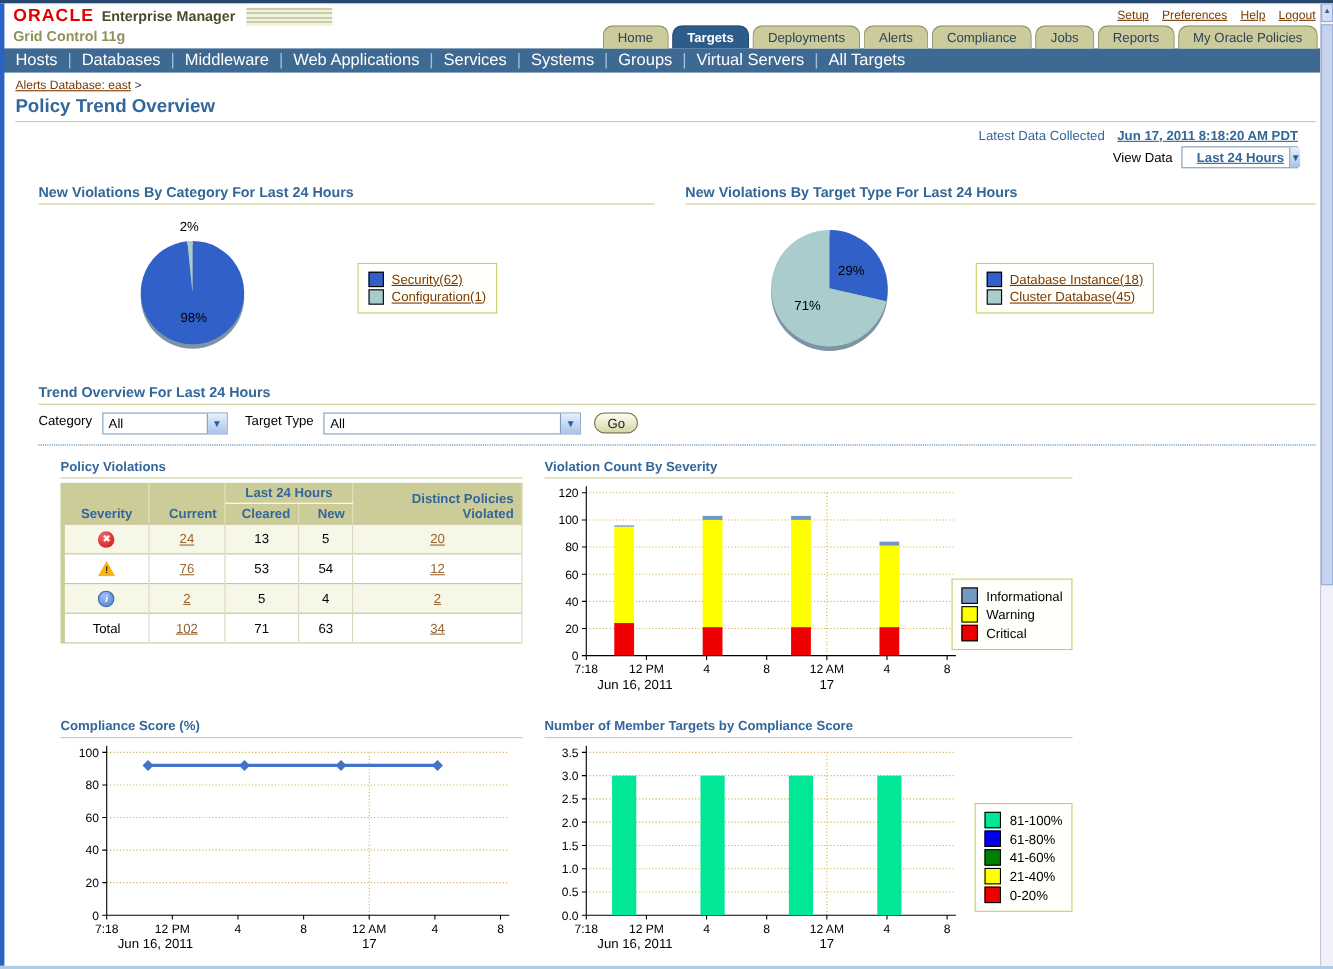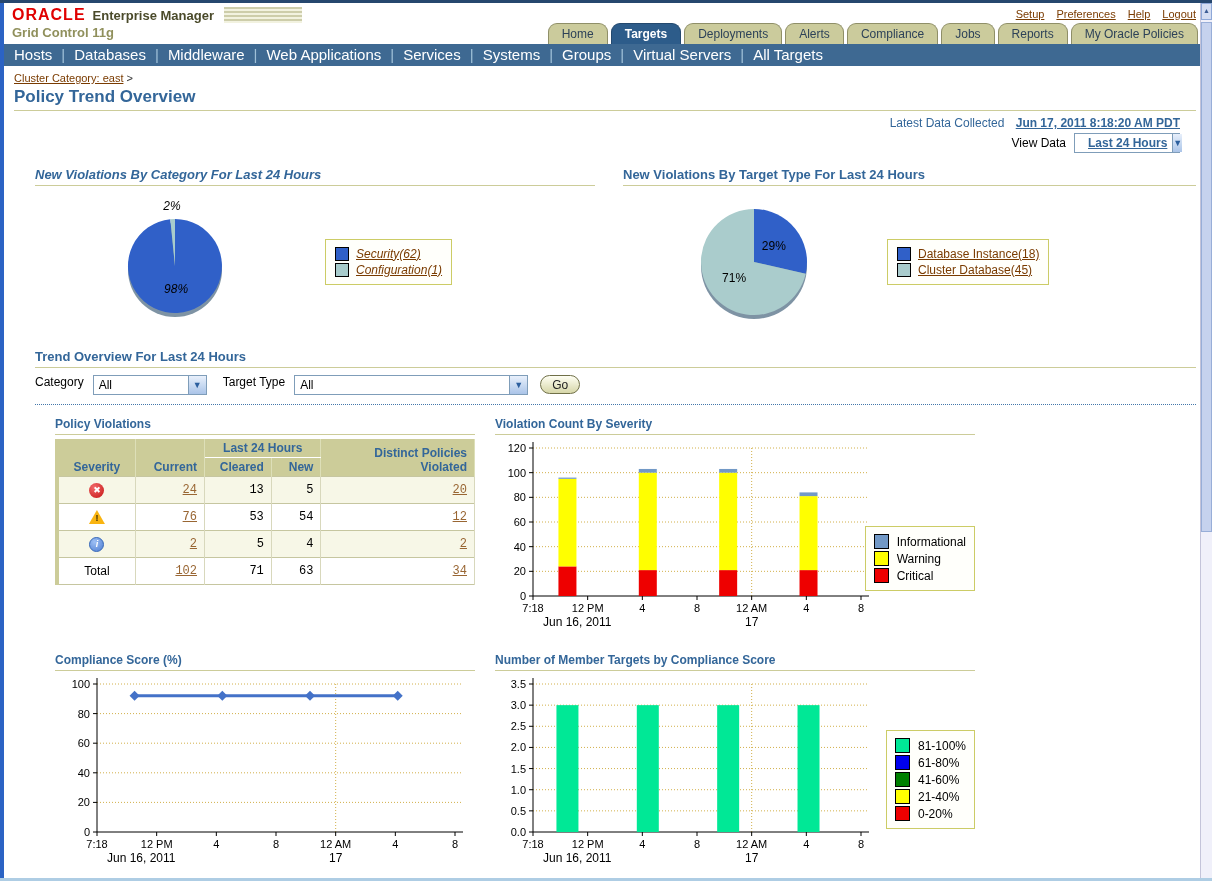--- a/index.html
+++ b/index.html
@@ -39,21 +39,21 @@
   .meta{margin-top:4px;text-align:right;margin-right:16px;line-height:17px;}
   .meta .lbl{color:#336699;}
   .meta .val{color:#336699;font-weight:bold;margin-left:8px;text-decoration:underline;}
   .viewdata{margin-top:1px;display:flex;justify-content:flex-end;align-items:center;}
   .viewdata .vlbl{color:#000;margin-right:8px;}
 
   .sec-h{font-size:13px;font-weight:bold;color:#336699;border-bottom:1px solid #cccc99;padding-bottom:3px;}
   .sec-h.small{font-size:12px;}
 
   .pies{display:flex;margin-left:21px;margin-top:14px;}
-  .pieblock-l{width:560px;font-style:italic;}
+  .pieblock-l{width:560px;}
   .pieblock-r{flex:1;margin-left:28px;}
   .pie-figure{display:flex;margin-top:4px;}
   .legendbox{border:1px solid #cccc66;background:#fffffb;padding:5px 9px;align-self:center;font-size:12px;}
   .legendbox .li{display:flex;align-items:center;margin:2px 0;}
   .legendbox .sw{width:12px;height:12px;border:1px solid #000;margin-right:7px;flex:none;}
   .legendbox a{color:#7a3b00;text-decoration:underline;}
 
   .trend{margin-left:21px;margin-top:16px;}
   .filters{display:flex;margin-top:7px;}
   .filters .flbl{margin-right:9px;}
@@ -77,21 +77,21 @@
 
   
   .ptable{border-collapse:collapse;font-size:12px;border-left:4px solid #cccc99;margin-top:4px;border-right:1px solid #d4d4b4;border-bottom:1px solid #c6c6a0;}
   .ptable th{background:#cccc99;color:#336699;font-weight:bold;padding:2px 7px;border-right:1px solid #dddfb8;vertical-align:bottom;}
   .ptable th.group{text-align:center;border-bottom:1px solid #fff;}
   .ptable th.r{text-align:right;}
   .ptable th.c{text-align:center;}
   .ptable td{padding:3px 7px;border-top:1px solid #c6c6a0;border-right:1px solid #d8d8bc;height:20px;}
   .ptable tr.odd td{background:#f7f7e7;}
   .ptable tr.even td{background:#fff;}
-  .ptable td.num{text-align:right;font-family:Liberation Mono, monospace;}
+  .ptable td.num{text-align:center;}
   .ptable td.c{text-align:center;}
   .ptable a{color:#996633;}
   .icon-critical{display:inline-block;width:15px;height:15px;border-radius:50%;background:radial-gradient(circle at 35% 30%,#f26a6a,#c41212);
                  color:#fff;font-size:9px;font-weight:bold;line-height:15px;text-align:center;}
   .icon-warning{display:inline-block;width:16px;height:14px;background:#f9b410;
                 clip-path:polygon(50% 0,100% 100%,0 100%);color:#3a2a00;font-size:9px;font-weight:bold;line-height:16px;text-align:center;}
   .icon-info{display:inline-block;width:15px;height:15px;border-radius:50%;background:radial-gradient(circle at 35% 30%,#9ec0f4,#4f7ed2);
              border:1px solid #3a6ab8;box-sizing:border-box;color:#fff;font-size:9px;font-weight:bold;font-style:italic;line-height:13px;text-align:center;}
 
   svg text{font-family:"Liberation Sans","DejaVu Sans",sans-serif;}
@@ -123,21 +123,21 @@
       <div class="tab">Compliance</div>
       <div class="tab">Jobs</div>
       <div class="tab">Reports</div>
       <div class="tab">My Oracle Policies</div>
     </div>
 </div>
 <div class="subnav"><a href="#" style="color: rgb(255, 255, 255); text-decoration: none;">Hosts</a><span class="sep">|</span><a href="#" style="color: rgb(255, 255, 255); text-decoration: none;">Databases</a><span class="sep">|</span><a href="#" style="color: rgb(255, 255, 255); text-decoration: none;">Middleware</a><span class="sep">|</span><a href="#" style="color: rgb(255, 255, 255); text-decoration: none;">Web Applications</a><span class="sep">|</span><a href="#" style="color: rgb(255, 255, 255); text-decoration: none;">Services</a><span class="sep">|</span><a href="#" style="color: rgb(255, 255, 255); text-decoration: none;">Systems</a><span class="sep">|</span><a href="#" style="color: rgb(255, 255, 255); text-decoration: none;">Groups</a><span class="sep">|</span><a href="#" style="color: rgb(255, 255, 255); text-decoration: none;">Virtual Servers</a><span class="sep">|</span><a href="#" style="color: rgb(255, 255, 255); text-decoration: none;">All Targets</a></div>
 
 <div class="content">
   <div class="breadcrumb">
-    <a href="#">Cluster Category: east</a>
+    <a href="#">Alerts Database: east</a>
     <span>&gt;</span>
   </div>
   <div class="page-title">Policy Trend Overview</div>
 
   <div class="meta">
     <div>
       <span class="lbl">Latest Data Collected</span>
       <span class="val">Jun 17, 2011 8:18:20 AM PDT</span>
     </div>
     <div class="viewdata">

